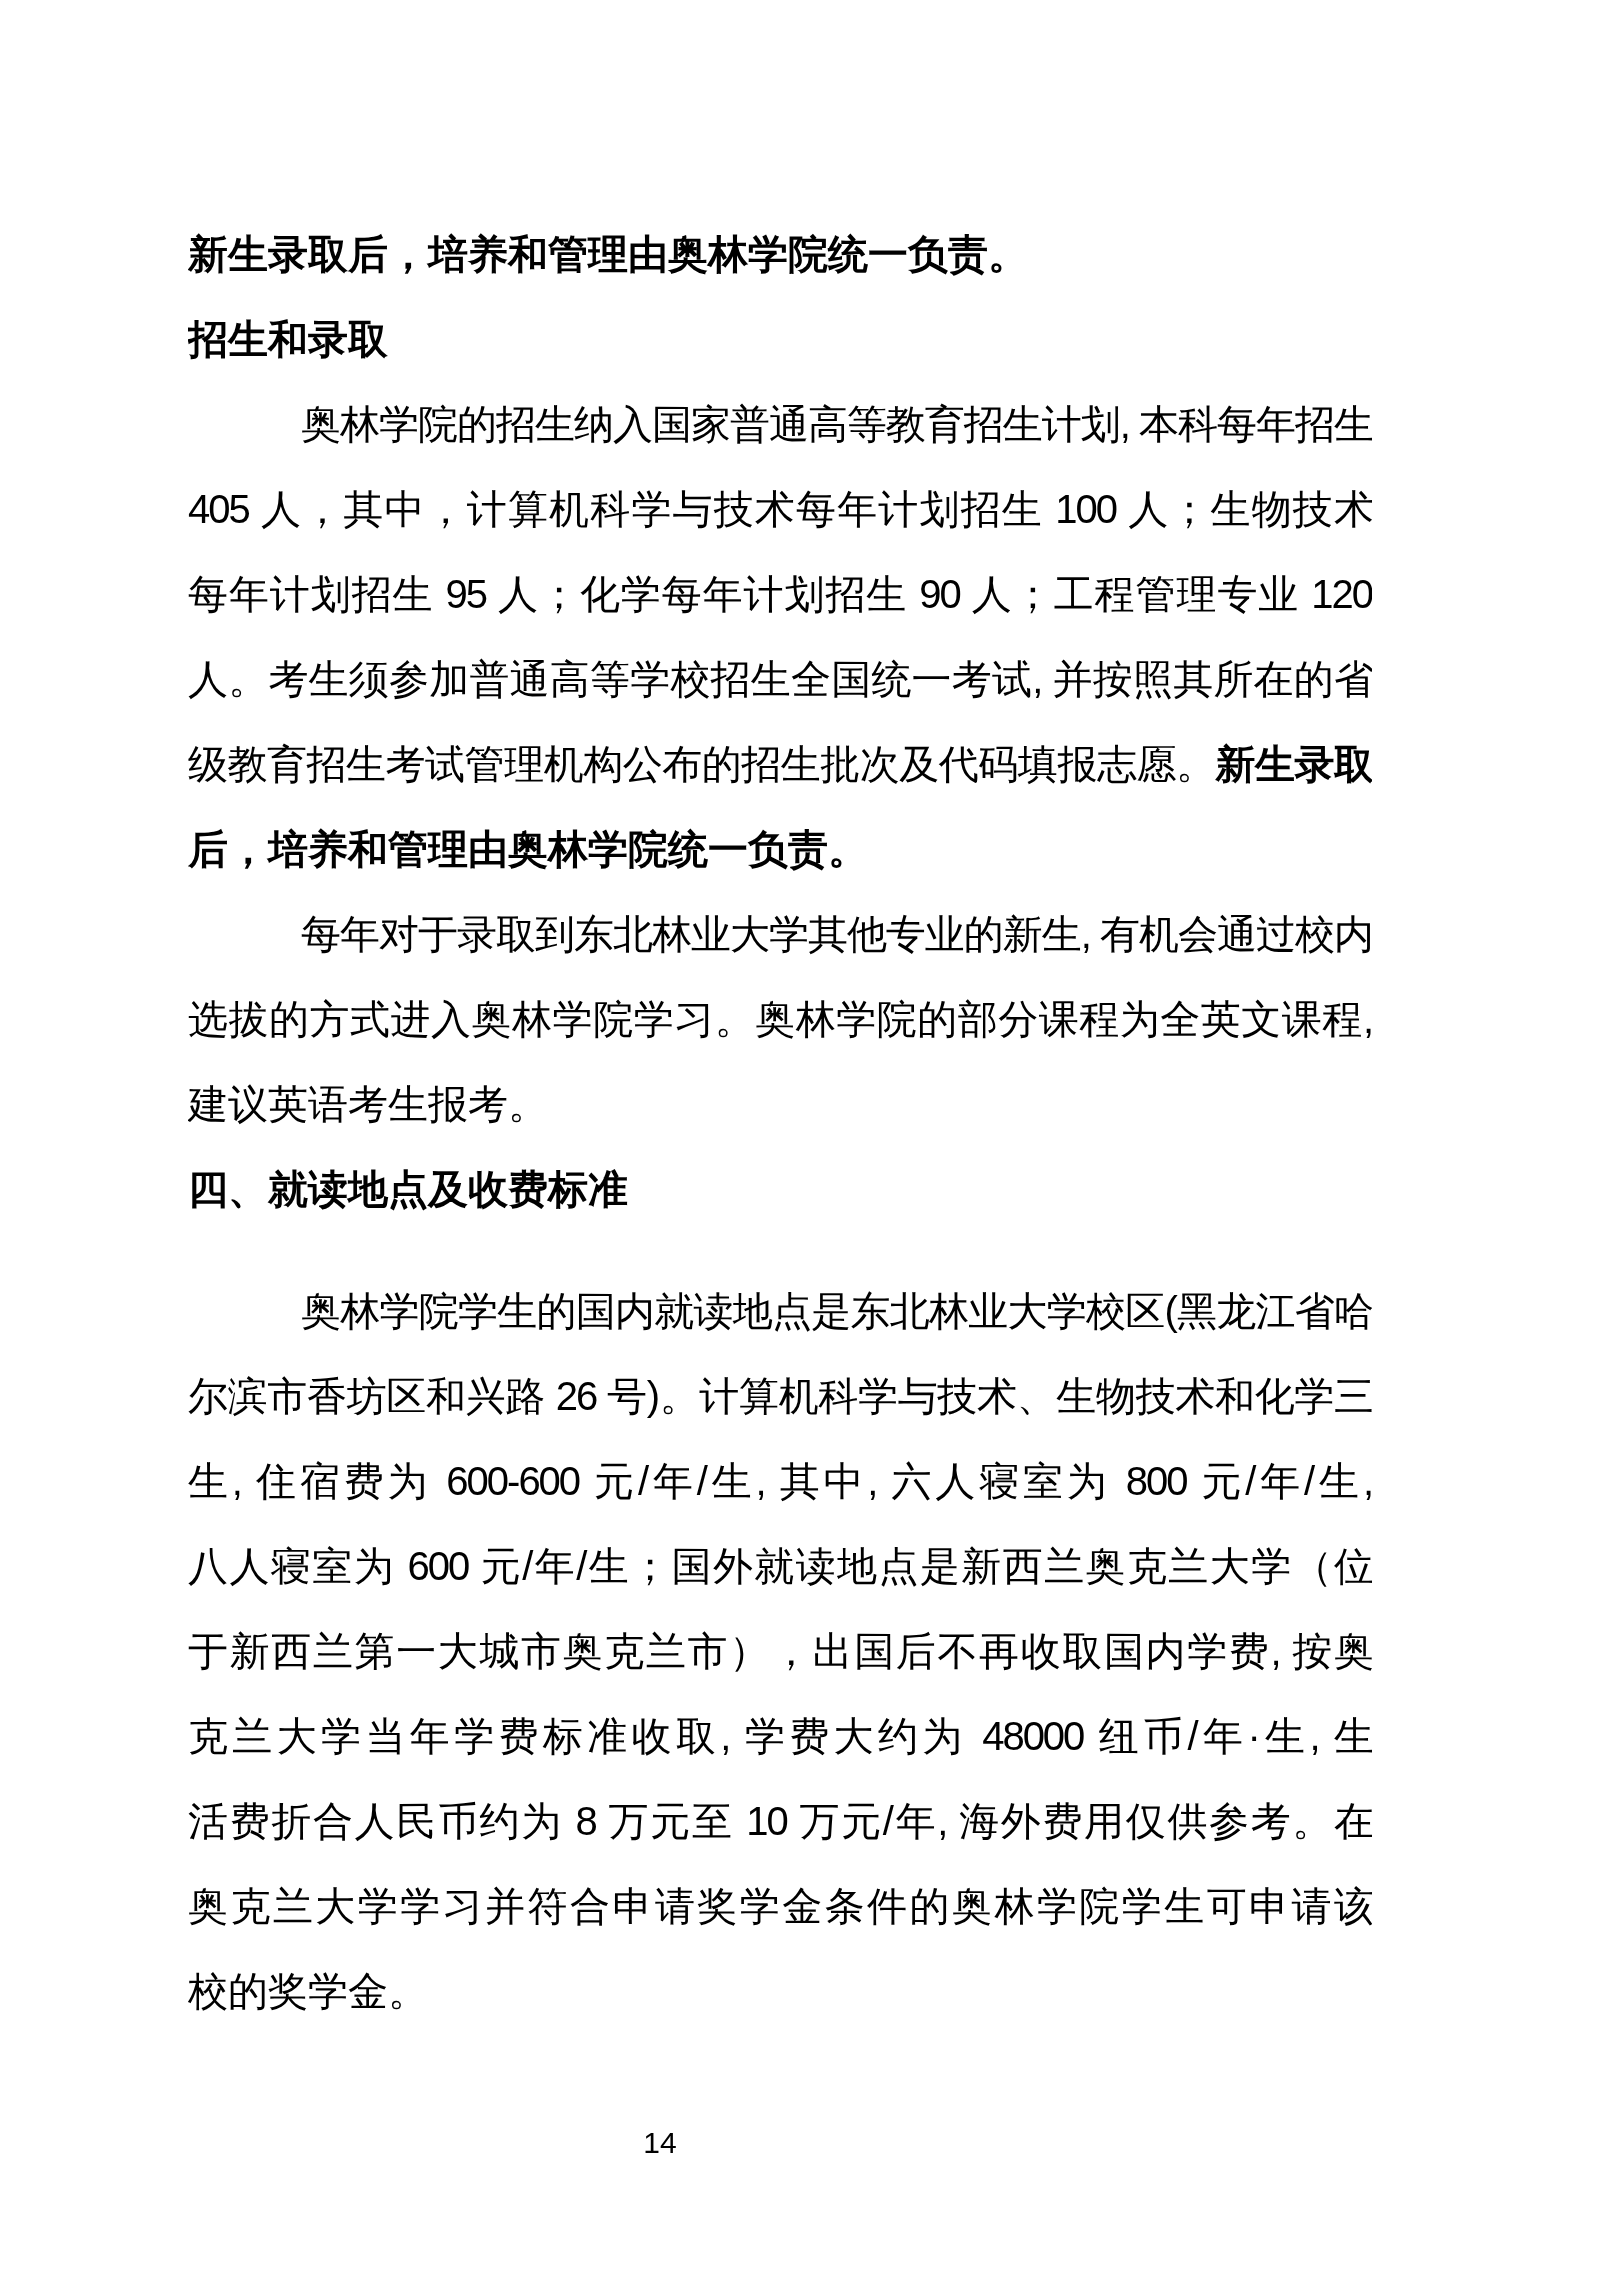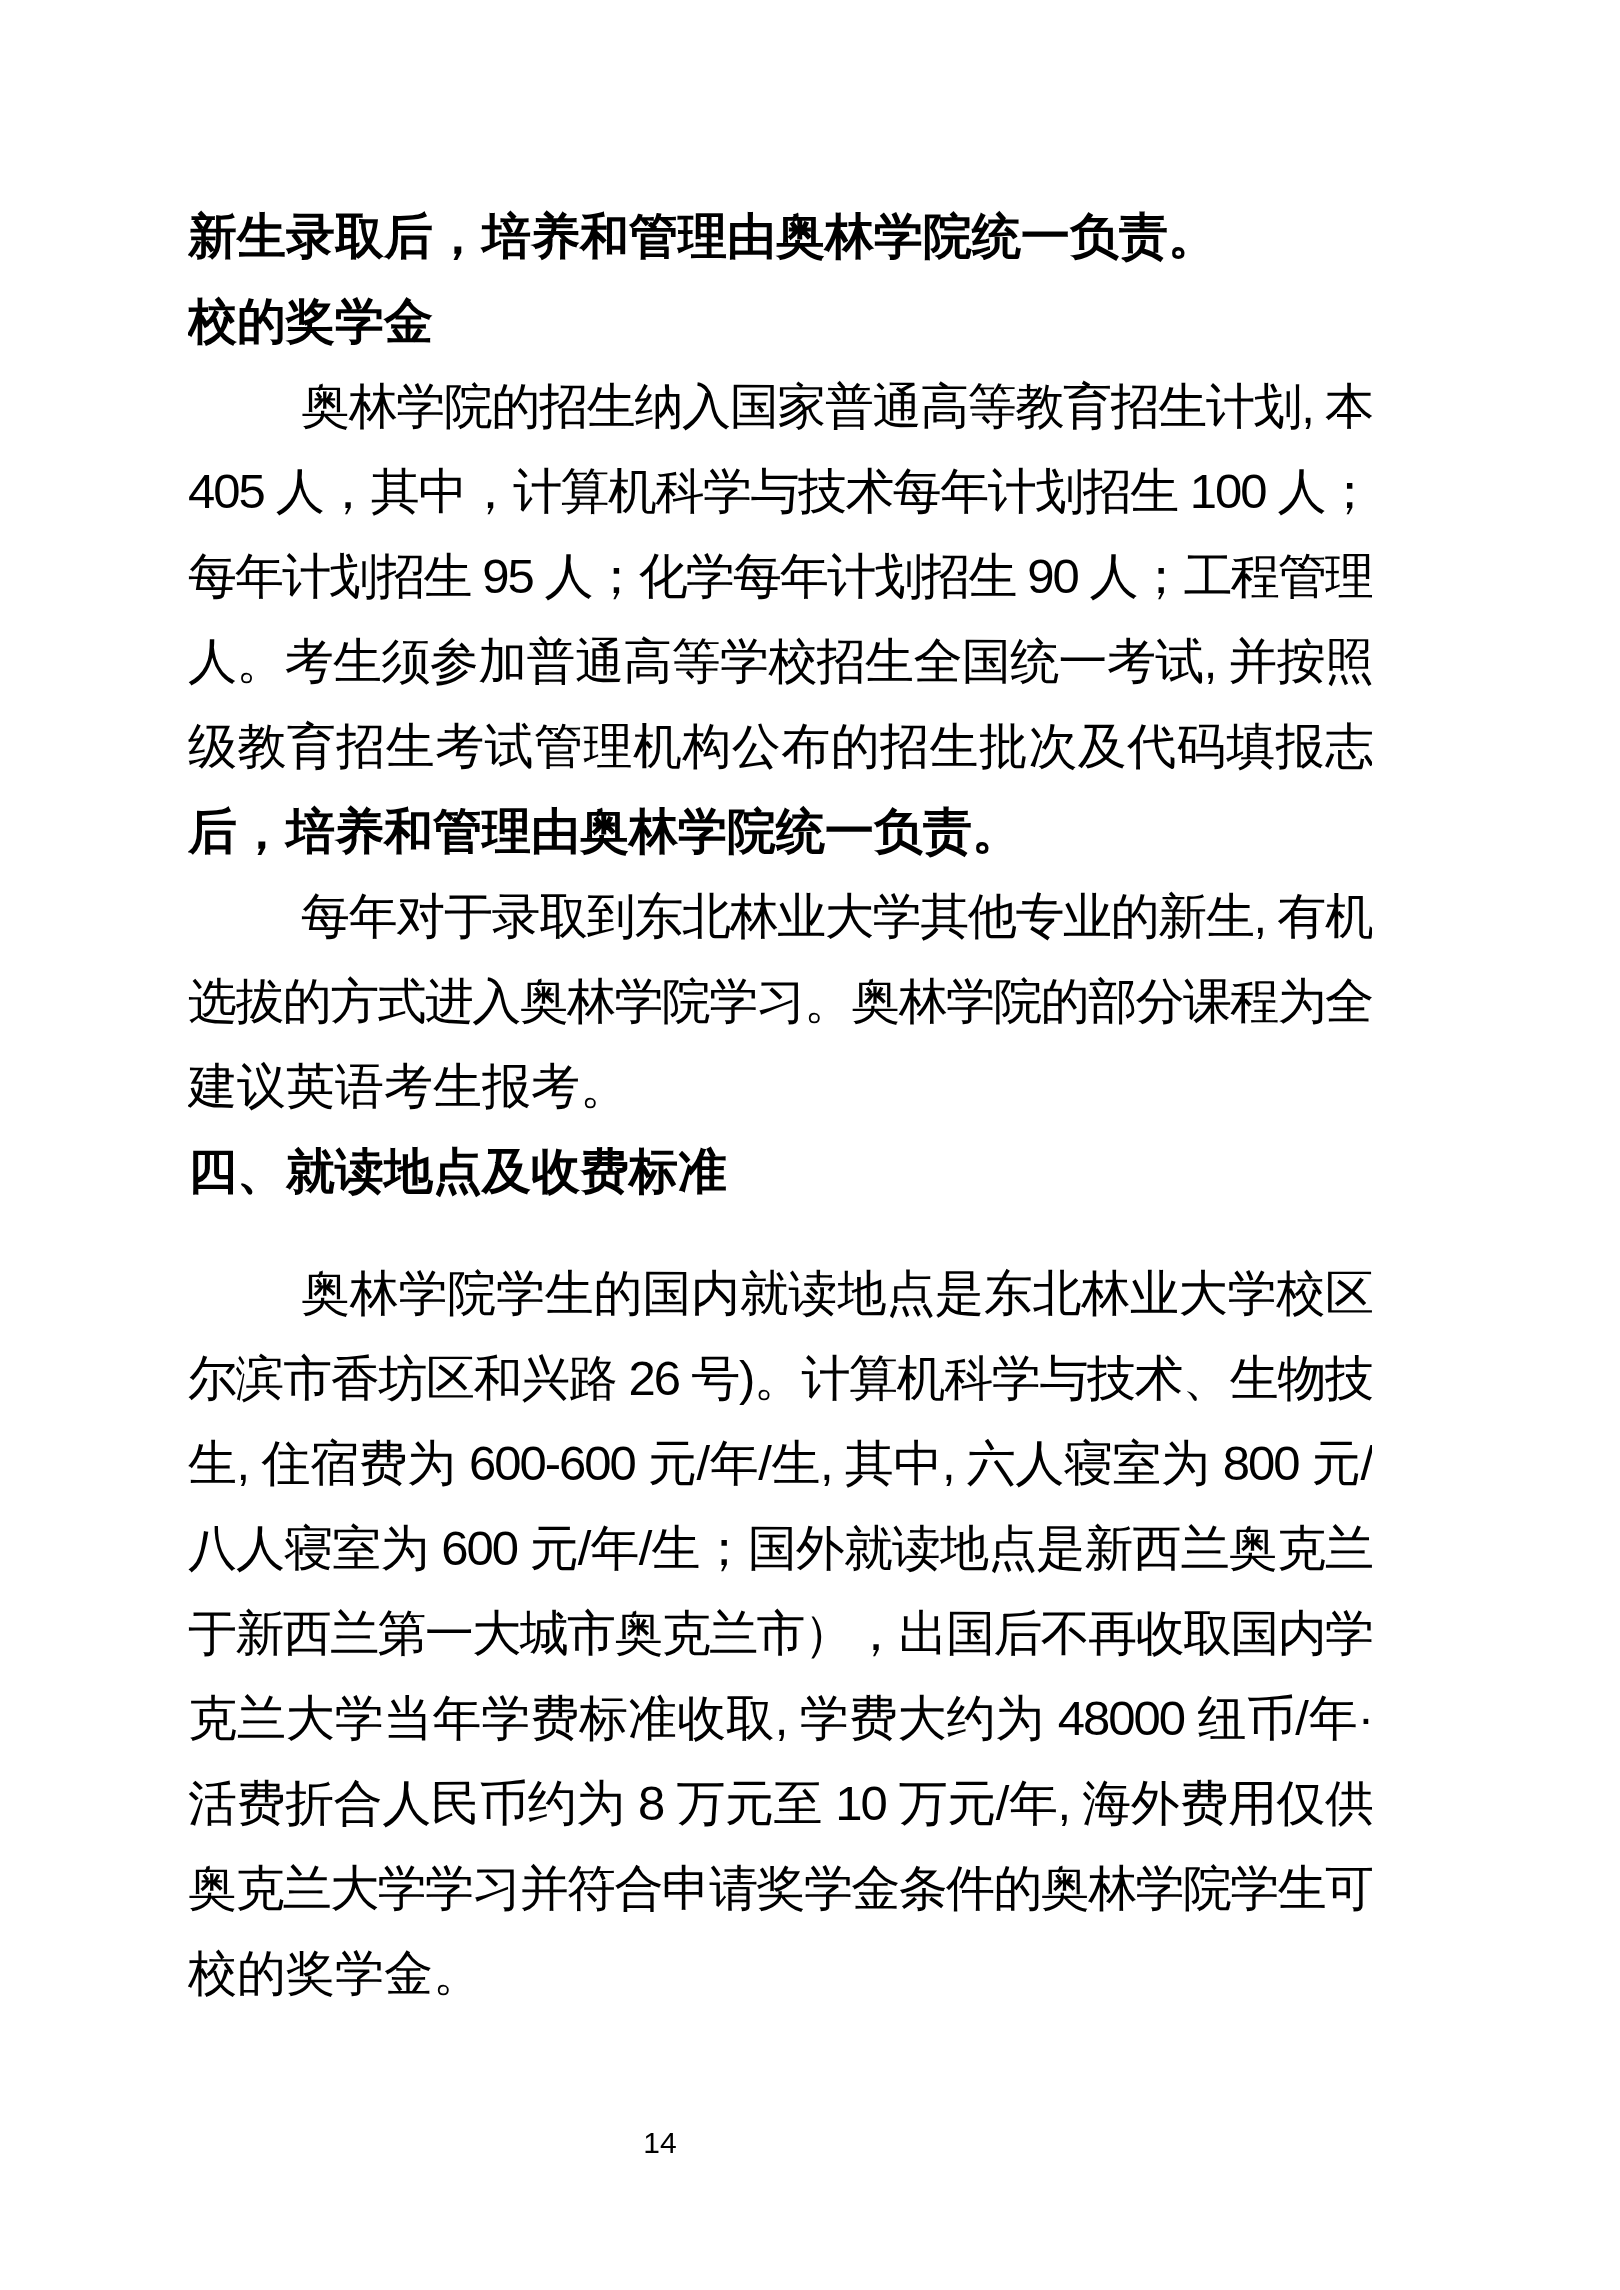--- a/index.html
+++ b/index.html
@@ -4,22 +4,22 @@
 <style>
   html,body{margin:0;padding:0;}
   .page{
     position:relative;
     width:1620px;height:2291px;
     background:#ffffff;color:#000000;
     font-family:"Liberation Sans","DejaVu Sans",sans-serif;
     overflow:hidden;
   }
   .textblock{
-    position:absolute;left:188px;top:194px;width:1184px;
-    font-size:49px;
+    position:absolute;left:188px;top:212px;width:1184px;
+    font-size:40px;
   }
   .line{
     height:85px;line-height:85px;
     overflow:hidden;
     text-align:left;
   }
   .justify{
     text-align:justify;
     text-align-last:justify;
     letter-spacing:-2px;
@@ -34,21 +34,21 @@
 </style>
 </head>
 <body>
 
 <div class="page">
 
   <div class="textblock">
 
     <div class="line"><span class="b">新生录取后，培养和管理由奥林学院统一负责。</span></div>
 
-    <div class="line"><span class="b">校的奖学金</span></div>
+    <div class="line"><span class="b">招生和录取</span></div>
 
     <div class="line justify indent"><span>奥林学院的招生纳入国家普通高等教育招生计划, 本科每年招生</span></div>
     <div class="line justify"><span>405 人，其中，计算机科学与技术每年计划招生 100 人；生物技术</span></div>
     <div class="line justify"><span>每年计划招生 95 人；化学每年计划招生 90 人；工程管理专业 120</span></div>
     <div class="line justify"><span>人。考生须参加普通高等学校招生全国统一考试, 并按照其所在的省</span></div>
     <div class="line justify"><span>级教育招生考试管理机构公布的招生批次及代码填报志愿。</span><span class="b">新生录取</span></div>
     <div class="line"><span class="b">后，培养和管理由奥林学院统一负责。</span></div>
 
     <div class="line justify indent"><span>每年对于录取到东北林业大学其他专业的新生, 有机会通过校内</span></div>
     <div class="line justify"><span>选拔的方式进入奥林学院学习。奥林学院的部分课程为全英文课程,</span></div>

